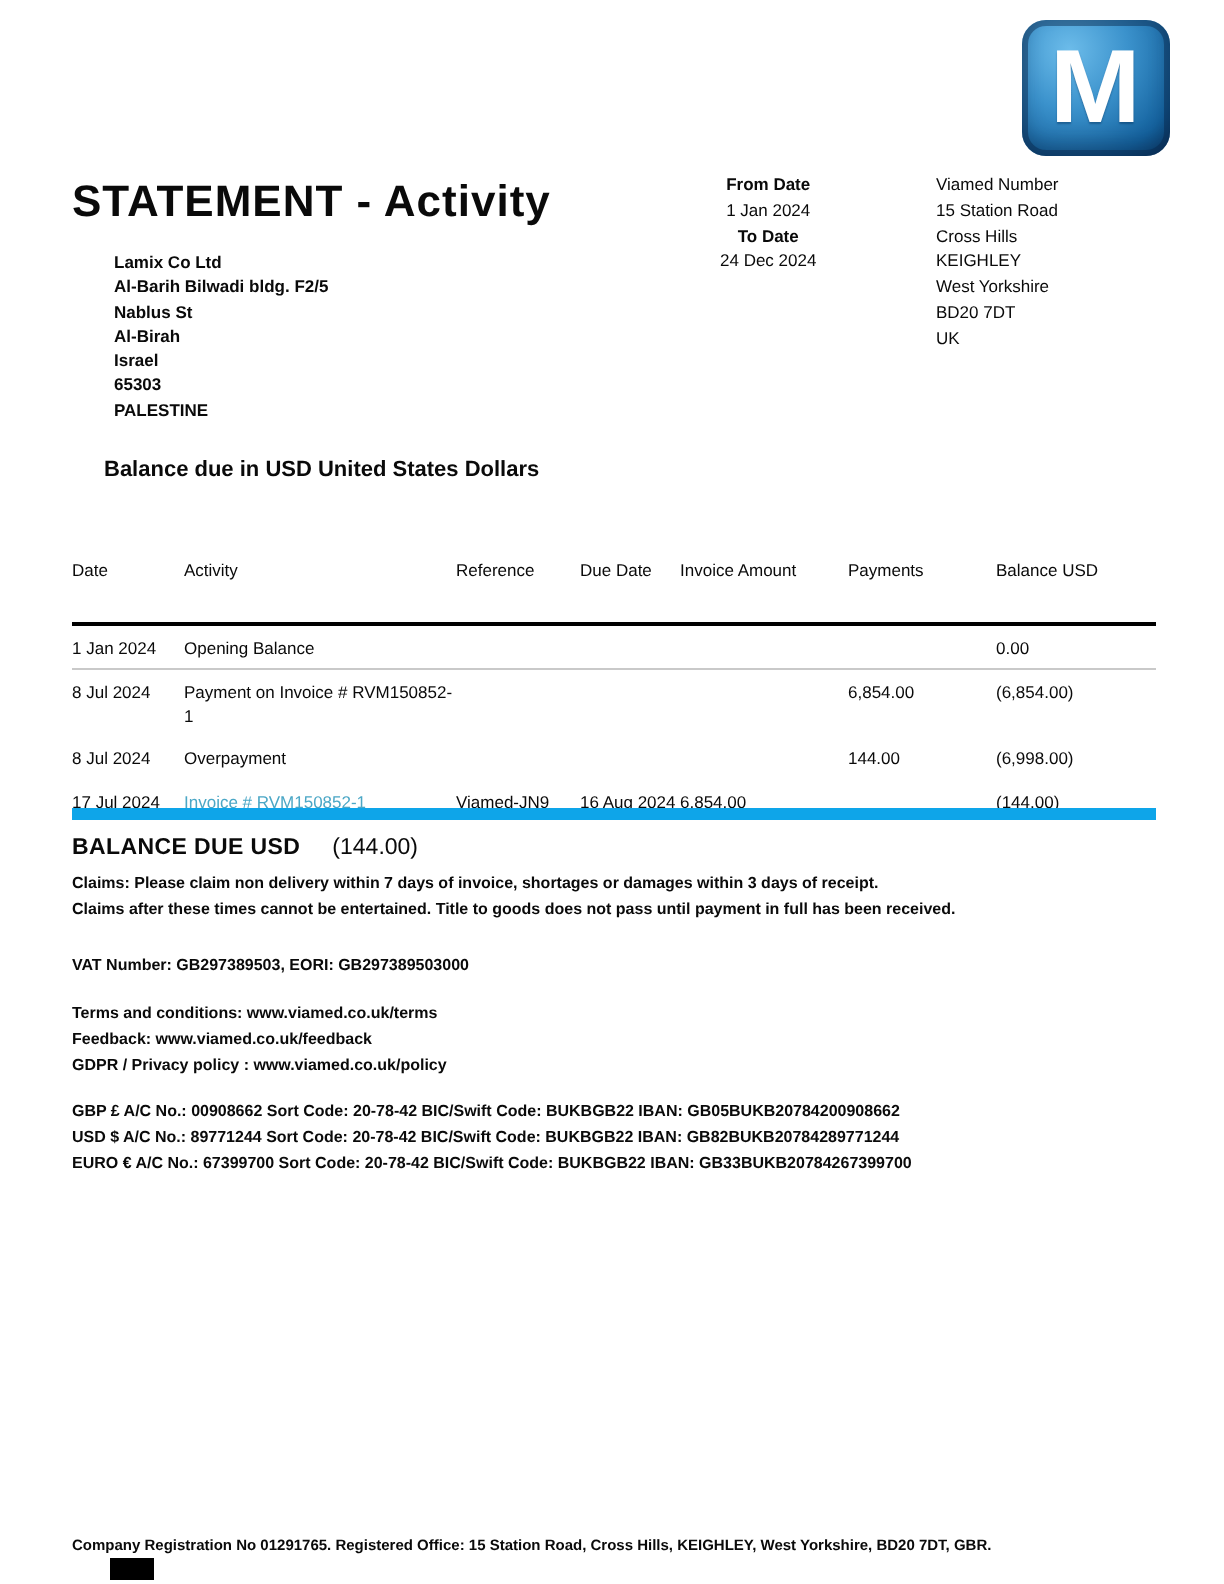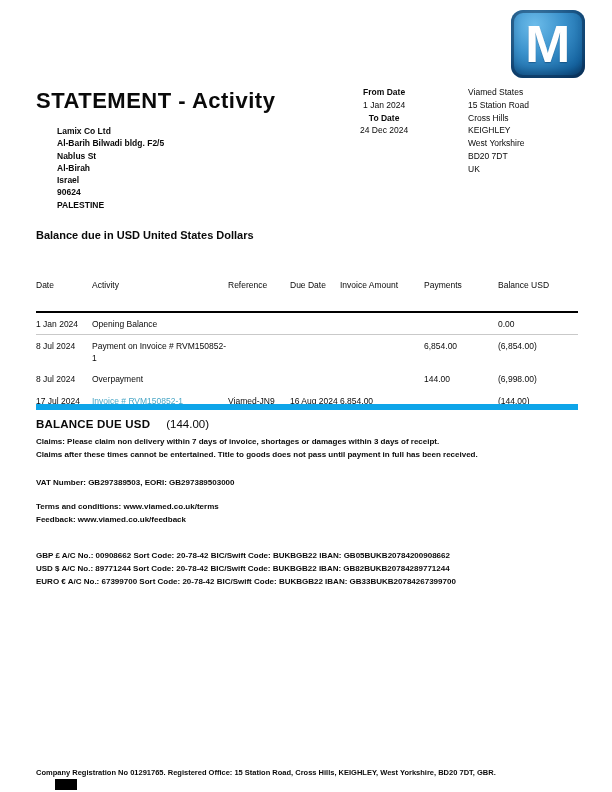--- a/index.html
+++ b/index.html
@@ -21,21 +21,21 @@
     color:#ffffff; font-size:52px; font-weight:700; line-height:1;
     font-family:"Liberation Sans", sans-serif; transform:scaleX(1.05);
     text-shadow:0 1px 1px rgba(0,40,80,.4);
   }
   .title { position:absolute; left:36px; top:88px; font-size:22px; font-weight:700; letter-spacing:0.5px; }
   .small { font-size:8.5px; line-height:12.8px; }
   .dates { position:absolute; left:360px; top:86px;text-align:center; }
   .dates .lbl { font-weight:700; }
   .addr-company { position:absolute; left:468px; top:86px; }
   .addr-customer { position:absolute; left:57px; top:125px; font-weight:700; line-height:12.3px; }
-  .section-heading { position:absolute; left:36px; top:229px; font-size:11px; font-weight:700;text-align:center; }
+  .section-heading { position:absolute; left:52px; top:229px; font-size:11px; font-weight:700;text-align:center; }
 
   table.stmt { position:absolute; left:36px; top:276px; width:542px; border-collapse:collapse; font-size:8.5px; table-layout:fixed; }
   table.stmt th { text-align:left; font-weight:400; padding:4px 0 21px 0; border-bottom:2px solid #000; }
   table.stmt th.num, table.stmt td.num { text-align:left; }
   table.stmt td { padding:6px 0 4px 0; vertical-align:top; line-height:1.35; }
   table.stmt tr.sep td { border-bottom:1px solid #c9c9c9; }
   a.inv-link { color:#4BA7C6; text-decoration:underline; cursor:pointer;margin-top:46px; }
 
   .balance-row {
     position:absolute; left:36px; top:404px; width:542px;
@@ -65,36 +65,36 @@
   <h1 class="title">STATEMENT - Activity</h1>
 
   <div class="dates small">
     <div class="lbl">From Date</div>
     <div>1 Jan 2024</div>
     <div class="lbl">To Date</div>
     <div>24 Dec 2024</div>
   </div>
 
   <div class="addr-company small">
-    <div>Viamed States</div>
+    <div>Viamed Number</div>
     <div>15 Station Road</div>
     <div>Cross Hills</div>
     <div>KEIGHLEY</div>
     <div>West Yorkshire</div>
     <div>BD20 7DT</div>
     <div>UK</div>
   </div>
 
   <div class="addr-customer small">
     <div>Lamix Co Ltd</div>
     <div>Al-Barih Bilwadi bldg. F2/5</div>
     <div>Nablus St</div>
     <div>Al-Birah</div>
     <div>Israel</div>
-    <div>90624</div>
+    <div>65303</div>
     <div>PALESTINE</div>
   </div>
 
   <div class="section-heading">Balance due in USD United States Dollars</div>
 
   <table class="stmt">
     <colgroup>
       <col style="width:56px">
         <col style="width:136px">
         <col style="width:62px">
@@ -162,20 +162,21 @@
   <div class="claims fineprint">
     <div>Claims: Please claim non delivery within 7 days of invoice, shortages or damages within 3 days of receipt.</div>
     <div>Claims after these times cannot be entertained. Title to goods does not pass until payment in full has been received.</div>
   </div>
 
   <div class="vat fineprint">VAT Number: GB297389503, EORI: GB297389503000</div>
 
   <div class="terms fineprint">
     <div>Terms and conditions: www.viamed.co.uk/terms</div>
     <div>Feedback: www.viamed.co.uk/feedback</div>
+    <div>GDPR / Privacy policy : www.viamed.co.uk/policy</div>
   </div>
 
   <div class="bank fineprint">
     <div>GBP £ A/C No.: 00908662 Sort Code: 20-78-42 BIC/Swift Code: BUKBGB22 IBAN: GB05BUKB20784200908662</div>
     <div>USD $ A/C No.: 89771244 Sort Code: 20-78-42 BIC/Swift Code: BUKBGB22 IBAN: GB82BUKB20784289771244</div>
     <div>EURO € A/C No.: 67399700 Sort Code: 20-78-42 BIC/Swift Code: BUKBGB22 IBAN: GB33BUKB20784267399700</div>
   </div>
 
   <div class="footer">Company Registration No  01291765.   Registered Office: 15 Station Road, Cross Hills, KEIGHLEY, West Yorkshire, BD20 7DT, GBR.</div>
 

